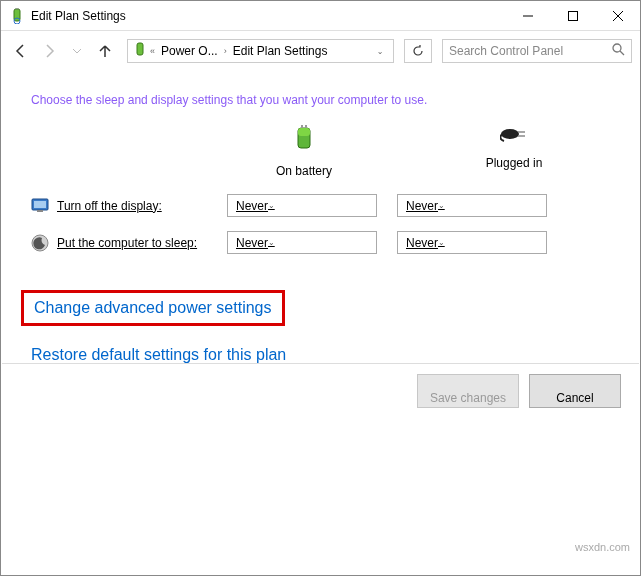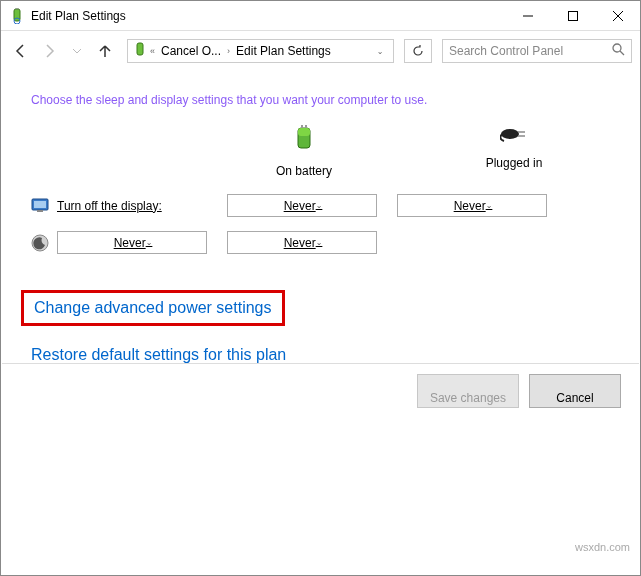--- a/index.html
+++ b/index.html
@@ -120,21 +120,21 @@
       margin-right: 8px;
       border-radius: 2px;
     }
     .row-label { width: 170px; }
     .select {
       width: 150px; height: 23px;
       border: 1px solid #aaa;
       background: #fff;
       display: flex;
       align-items: center;
-      justify-content: center;
+      justify-content: flex-start;
       padding: 0 6px 0 8px;
       margin-right: 20px;
       font-size: 12px;
     }
     .select .chev { font-size: 8px; color: #555; }
 
     .links { margin-top: 36px; }
     .highlight-box {
       border: 3px solid #d80000;
       display: inline-block;
@@ -235,21 +235,21 @@
         <path d="M8 3 L3 8 M8 3 L13 8 M8 3 L8 14" fill="none" stroke="#333" stroke-width="1.5"></path>
       </svg>
   </div>
   <div class="breadcrumb">
     <span>
       <svg width="16" height="16" viewBox="0 0 16 16">
         <rect x="5" y="1" width="6" height="12" rx="2" fill="#6dbf3d" stroke="#3a7a1a"></rect>
       </svg>
     </span>
     <span class="bc-chev">«</span>
-    <span class="bc-item">Cancel O...</span>
+    <span class="bc-item">Power O...</span>
     <span class="bc-chev">›</span>
     <span class="bc-item">Edit Plan Settings</span>
     <span class="bc-dd">⌄</span>
   </div>
   <div class="refresh-btn">
     <svg width="14" height="14" viewBox="0 0 14 14">
       <path d="M11 7 A4 4 0 1 1 7 3 L9 3 M9 1 L9 3 L7 3" fill="none" stroke="#333" stroke-width="1.2"></path>
     </svg>
   </div>
   <div class="search-box">
@@ -310,20 +310,21 @@
     </div>
   </div>
 
   <div class="setting-row">
     <span class="row-icon">
       <svg width="18" height="18" viewBox="0 0 18 18">
         <circle cx="9" cy="9" r="8" fill="#d0d0d0" stroke="#888"></circle>
         <path d="M11 4 A6 6 0 1 0 14 11 A5 5 0 0 1 11 4" fill="#555"></path>
       </svg>
     </span>
+    <span class="row-label">Put the computer to sleep:</span>
     <div class="select">
       <span>Never</span>
       <span class="chev">⌄</span>
     </div>
     <div class="select">
       <span>Never</span>
       <span class="chev">⌄</span>
     </div>
   </div>
 

